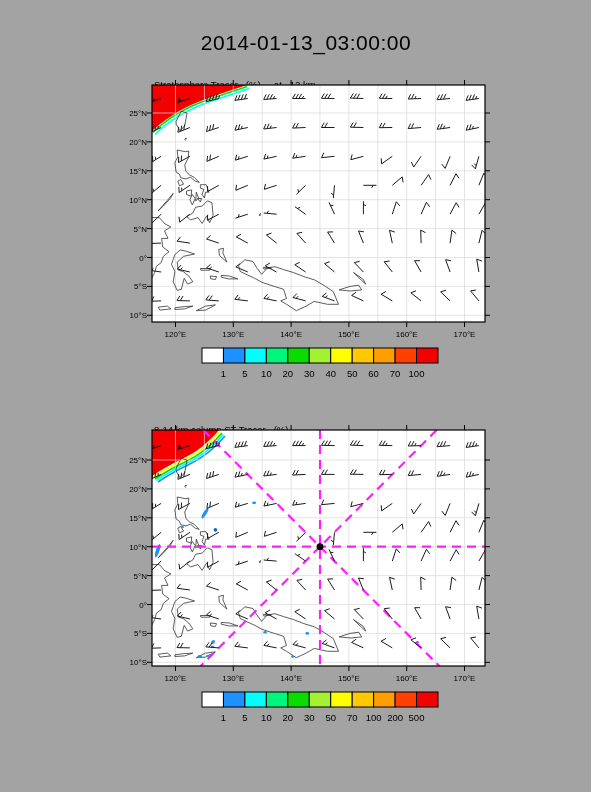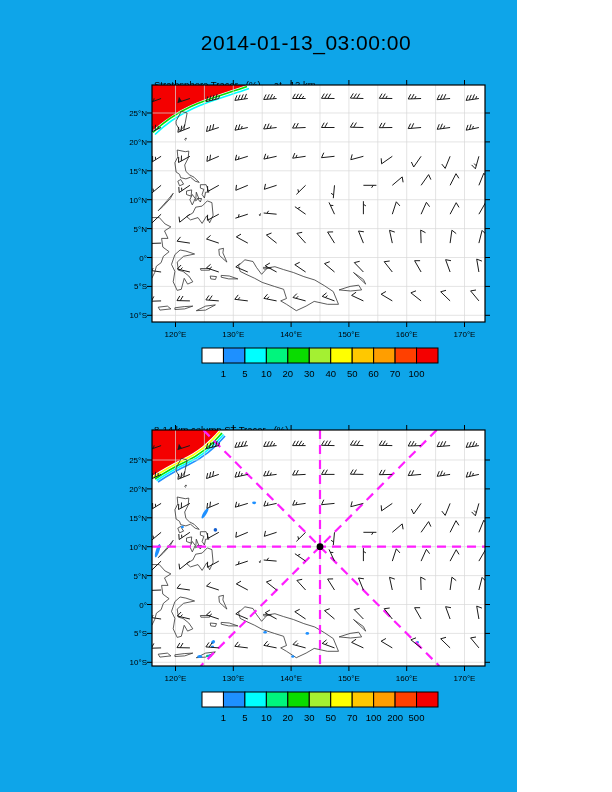--- a/index.html
+++ b/index.html
@@ -1,16 +1,16 @@
 <!DOCTYPE html>
 <html><head>
 <meta charset="utf-8">
 <style>
   html,body{margin:0;padding:0;background:#ffffff;}
-  .page{position:relative;width:517px;height:792px;background:#0ea5e9;overflow:hidden;
+  .page{position:relative;width:591px;height:792px;background:#a3a3a3;overflow:hidden;
         font-family:"Liberation Sans",sans-serif;color:#000;}
   .main-title{position:absolute;top:31px;left:0;width:612px;text-align:center;
         font-size:21px;letter-spacing:0.5px;}
   .subtitle{position:absolute;left:154px;font-size:9.5px;line-height:11.5px;white-space:pre;}
   #subtitle-1{top:56px;}
   #subtitle-2{top:401px;}
   svg{position:absolute;top:0;left:0;}
 </style>
 </head>
 <body>

